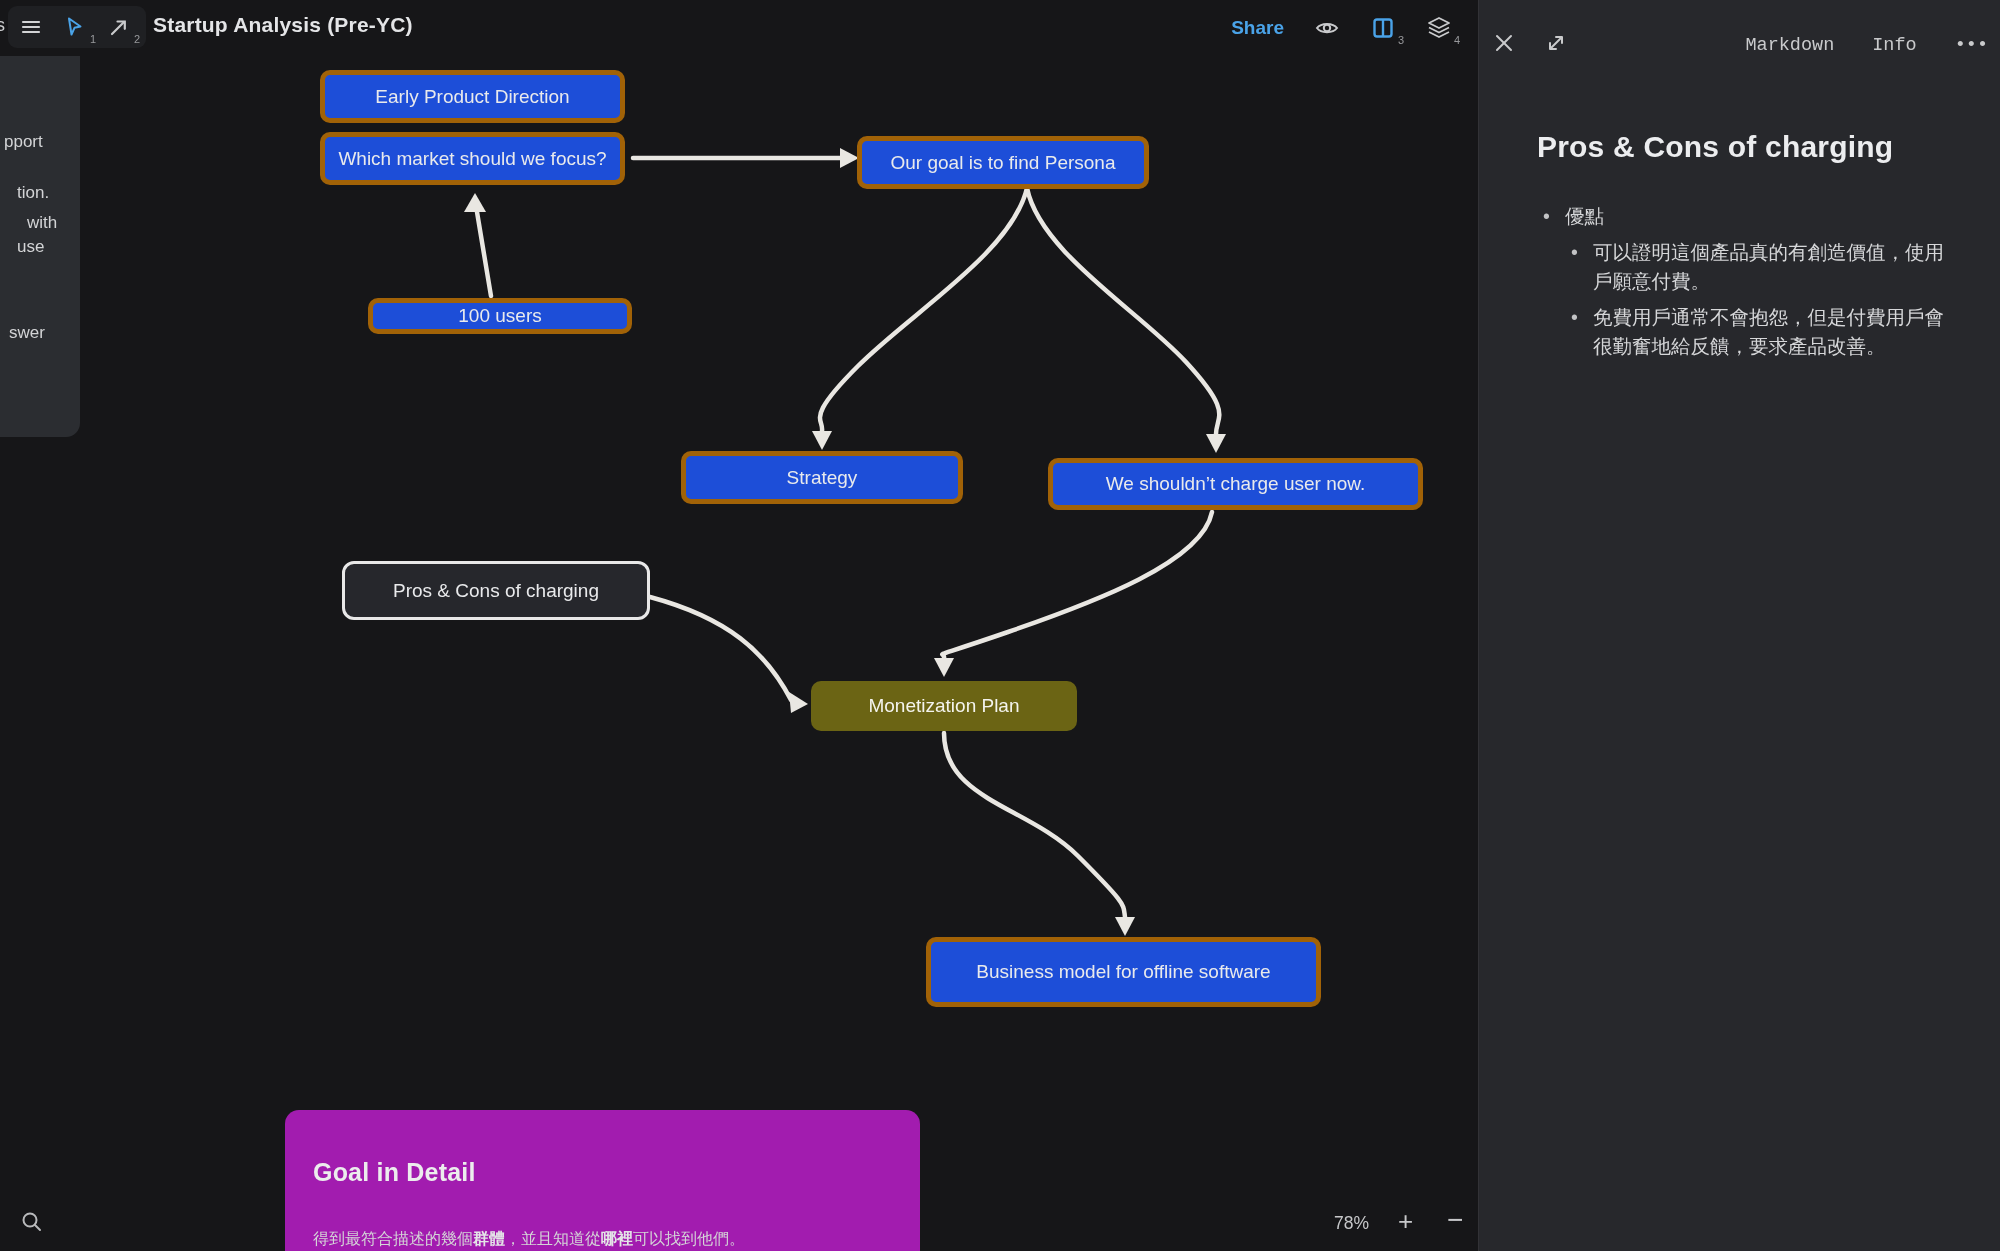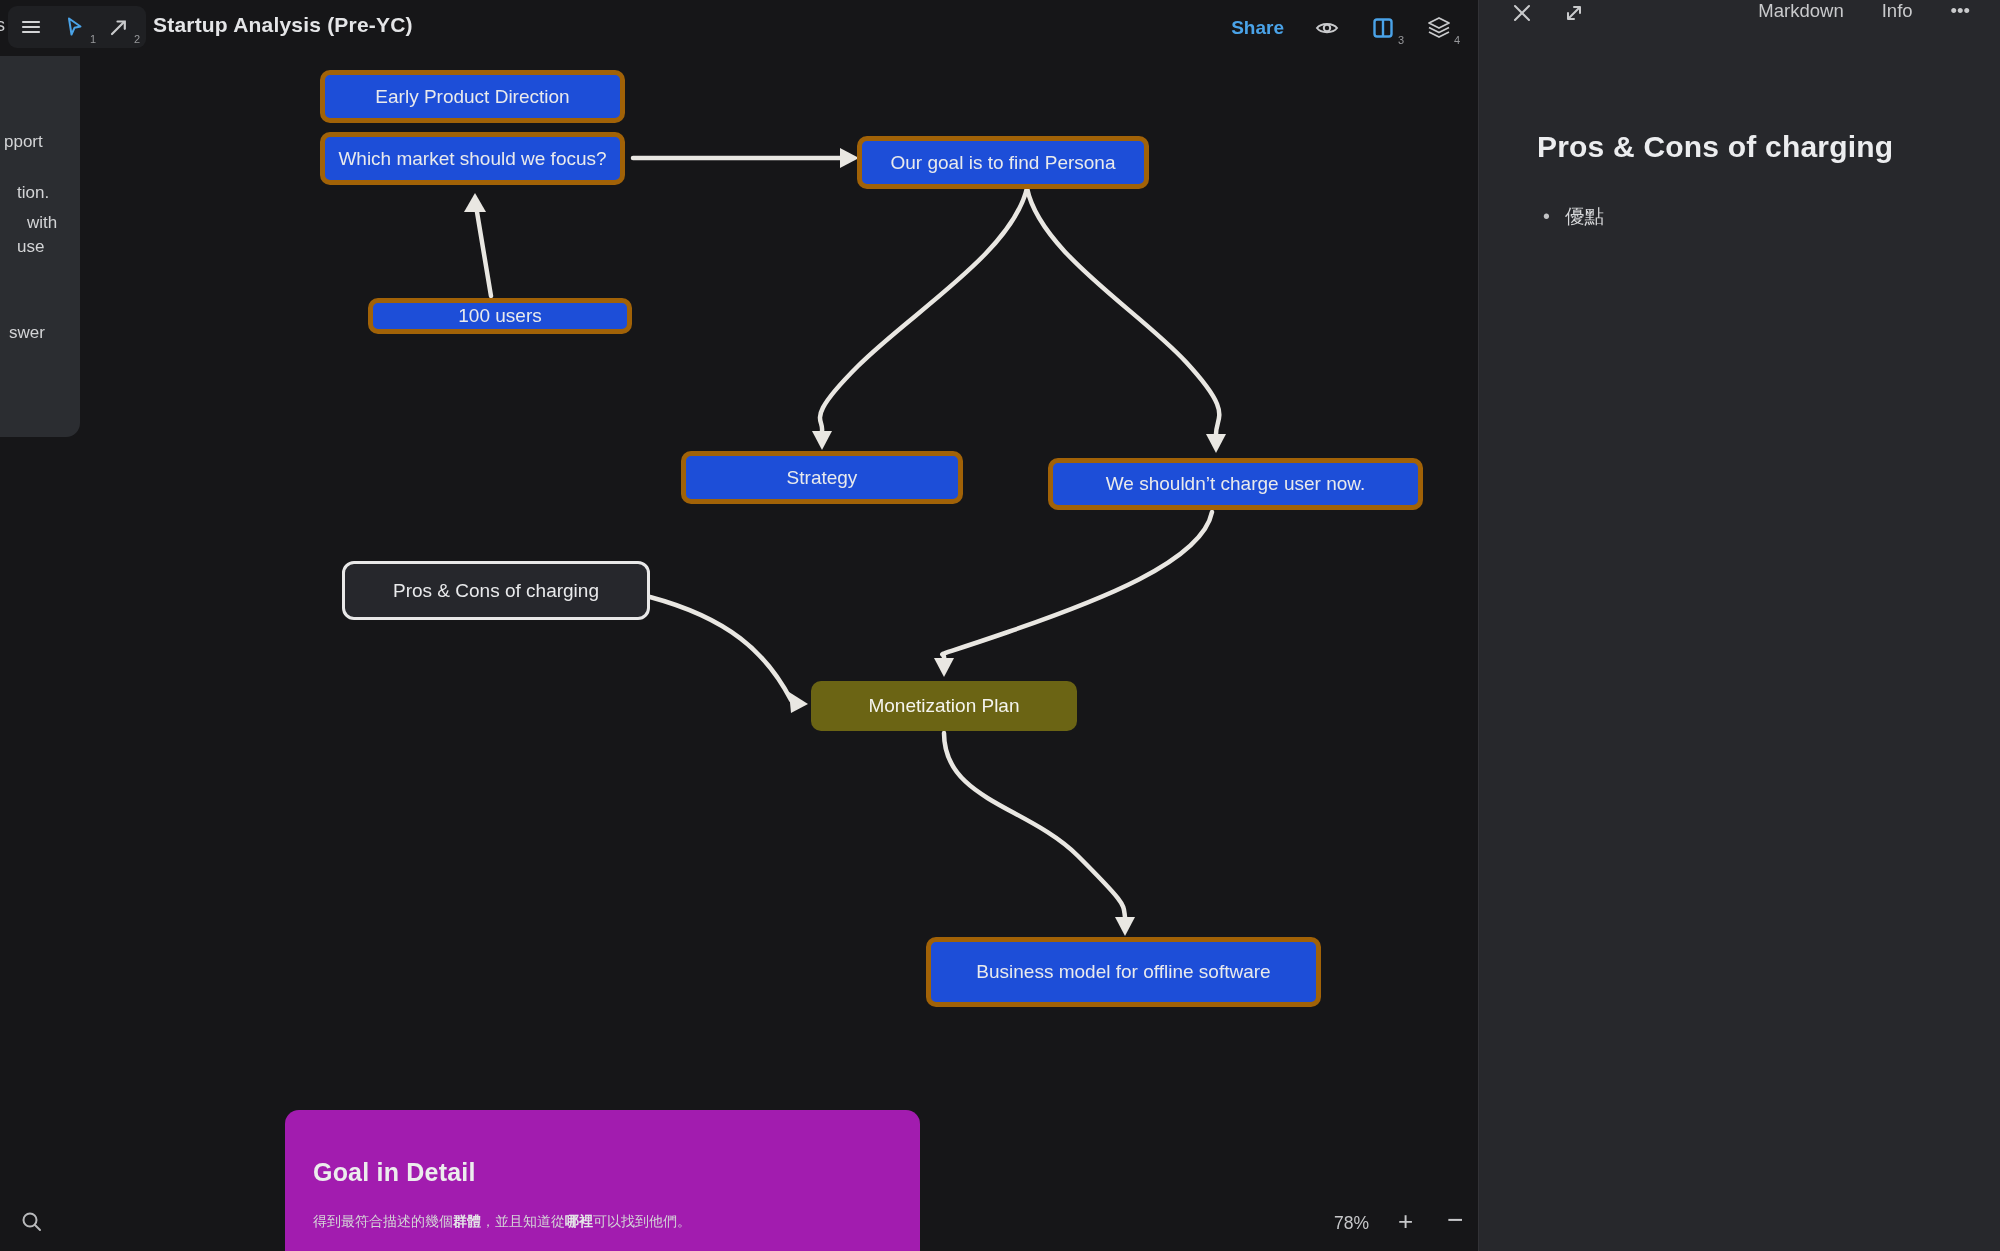--- a/index.html
+++ b/index.html
@@ -26,21 +26,21 @@
   .node-nocharge     { left:1048px; top:458px; width:375px; height:52px; }
   .node-proscons     { left:342px;  top:561px; width:308px; height:59px;
                        border:3px solid #e8e8e8; border-radius:12px; background:#26272c; }
   .node-monetization { left:811px;  top:681px; width:266px; height:50px; background:#6b6414;
                        border:none; color:#f4f4ee; }
   .node-bizmodel     { left:926px;  top:937px; width:395px; height:70px; }
 
   .goal-card { position:absolute; left:285px; top:1110px; width:635px; height:141px;
                background:#a21caf; border-radius:14px 14px 0 0; padding:48px 30px 0 28px; }
   .goal-card h2 { color:#eceded; font-size:25px; font-weight:700; letter-spacing:.2px; }
-  .goal-card p  { margin-top:26px; color:#d4d5d7; font-size:14px; }
+  .goal-card p  { margin-top:42px; color:#d4d5d7; font-size:16px; }
   .goal-card p .b { font-weight:700; color:#e4e5e7; }
 
   
   .edge-fragment-top { position:absolute; left:-4px; top:15px; color:#cfd0d2; font-size:18px; }
   .tool-pill { position:absolute; left:8px; top:6px; width:138px; height:42px;
                background:#1f2023; border-radius:9px; display:flex; align-items:center;
                padding:0 10px; gap:18px; }
   .icon-btn { position:relative; display:flex; align-items:center; justify-content:center;
               width:26px; height:26px; cursor:pointer; }
   .icon-badge { position:absolute; right:-8px; bottom:-5px; font-size:11px; color:#97989b; }
@@ -63,21 +63,21 @@
   .zoom-plus  { position:absolute; left:1398px; top:1206px; color:#c7c8ca; font-size:26px;
                 font-weight:300; cursor:pointer; }
   .zoom-minus { position:absolute; left:1447px; top:1204px; color:#c7c8ca; font-size:28px;
                 font-weight:300; cursor:pointer; }
   .search-fab { position:absolute; left:20px; top:1210px; cursor:pointer; }
 
   
   .side-panel { position:absolute; left:1478px; top:0; width:522px; height:1251px;
                 background:#27282c; border-left:1px solid rgba(255,255,255,.05); }
   .panel-header { position:absolute; left:0; top:0; width:100%; height:56px;
-                  display:flex; align-items:flex-start; padding:0 30px; }
+                  display:flex; align-items:flex-end; padding:0 12px;font-family:Liberation Mono, monospace; }
   .panel-header .spacer { flex:1; }
   .panel-header .txt-btn { color:#c9cacc; font-size:18.5px; margin-left:38px; cursor:pointer; }
   .panel-body { position:absolute; left:58px; top:130px; width:408px; }
   .panel-title { color:#ecedef; font-size:30px; font-weight:700; letter-spacing:.2px; }
   .outline { margin-top:38px; color:#d6d7d9; font-size:19.5px; line-height:29px; }
   .outline ul { list-style:none; }
   .outline > ul > li { margin-bottom:7px; }
   .outline li { position:relative; padding-left:28px; }
   .outline li::before { content:"•"; position:absolute; left:6px; color:#c2c3c5; }
   .outline ul ul { margin-top:7px; }
@@ -235,19 +235,23 @@
       <span class="txt-btn">Info</span>
       <span class="txt-btn">•••</span>
     </div>
 
     <div class="panel-body">
       <div class="panel-title">Pros &amp; Cons of charging</div>
       <div class="outline">
         <ul>
           <li>
             <span>優點</span>
+            <ul>
+              <li>可以證明這個產品真的有創造價值，使用戶願意付費。</li>
+              <li>免費用戶通常不會抱怨，但是付費用戶會很勤奮地給反饋，要求產品改善。</li>
+            </ul>
           </li>
         </ul>
       </div>
     </div>
   </div>
 
 </div>
 
 </body></html>

